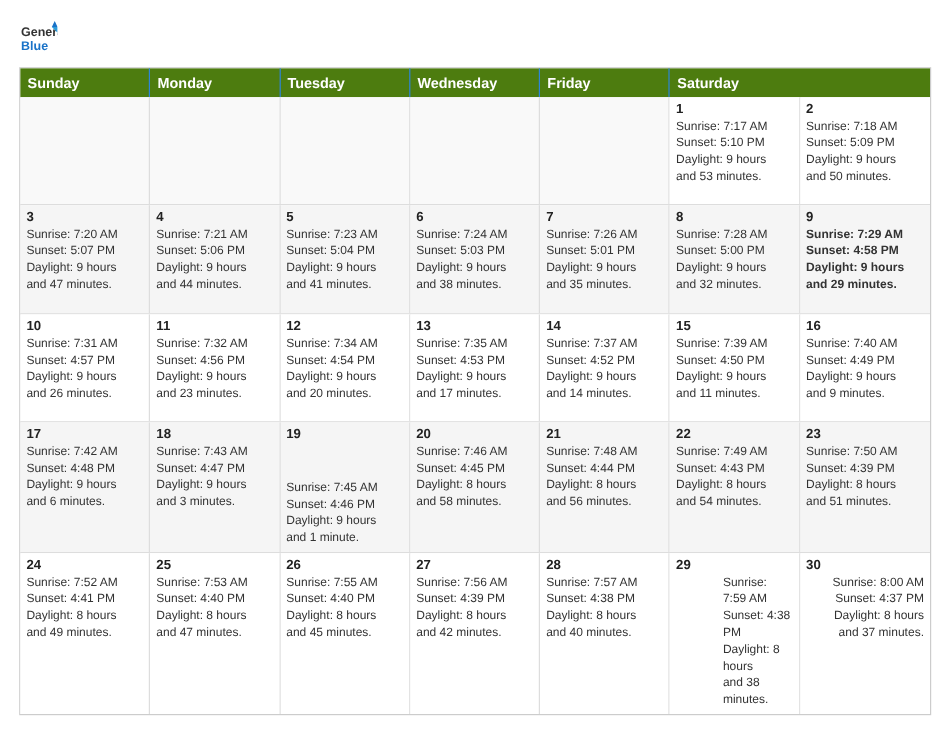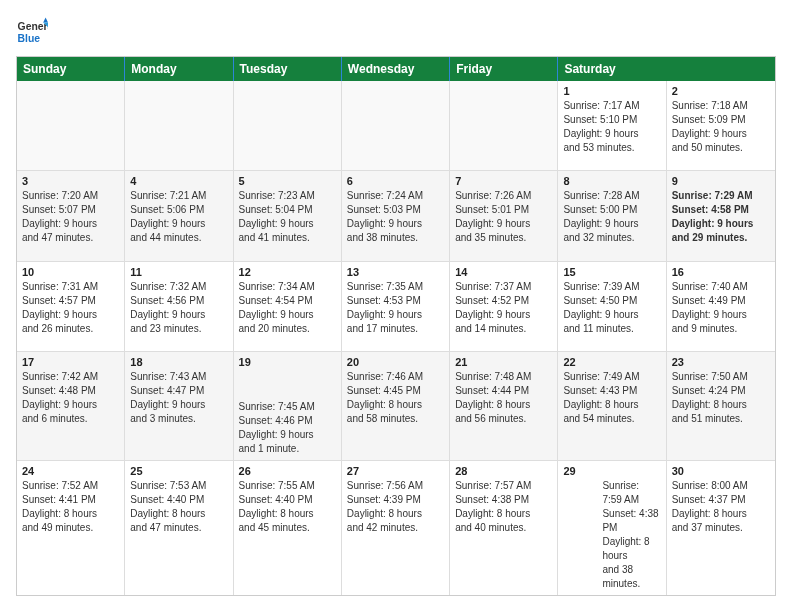--- a/index.html
+++ b/index.html
@@ -46,21 +46,21 @@
     }
     .calendar {
       flex: 1;
       display: flex;
       flex-direction: column;
       border: 1px solid #ccc;
     }
     .cal-header {
       display: grid;
       grid-template-columns: repeat(7, 1fr);
-      background: #15803d;
+      background: #4d7c0f;
     }
     .cal-header-cell {
       color: #fff;
       font-size: 12px;
       font-weight: bold;
       padding: 5px 6px;
       text-align: left;
       border-right: 1px solid #2d85d8;
     }
     .cal-header-cell:last-child { border-right: none; }
@@ -291,21 +291,21 @@
           <div class="cal-cell alt">
             <span class="day-num">22</span>
             <div class="cell-info" style="white-space: pre-line;">Sunrise: 7:49 AM
 Sunset: 4:43 PM
 Daylight: 8 hours
 and 54 minutes.</div>
           </div>
           <div class="cal-cell alt">
             <span class="day-num">23</span>
             <div class="cell-info" style="white-space: pre-line;">Sunrise: 7:50 AM
-Sunset: 4:24 PM
+Sunset: 4:39 PM
 Daylight: 8 hours
 and 51 minutes.</div>
           </div>
         </div>
         <div class="cal-row">
           <div class="cal-cell">
             <span class="day-num">24</span>
             <div class="cell-info" style="white-space: pre-line;">Sunrise: 7:52 AM
 Sunset: 4:41 PM
 Daylight: 8 hours
@@ -341,21 +341,21 @@
           </div>
           <div class="cal-cell">
             <span class="day-num">29</span>
             <div class="cell-info" style="white-space: pre-line; margin-left: 39px;">Sunrise: 7:59 AM
 Sunset: 4:38 PM
 Daylight: 8 hours
 and 38 minutes.</div>
           </div>
           <div class="cal-cell">
             <span class="day-num">30</span>
-            <div class="cell-info" style="white-space: pre-line;">Sunrise: 8:00 AM
+            <div class="cell-info" style="white-space: pre-line; text-align: right;">Sunrise: 8:00 AM
 Sunset: 4:37 PM
 Daylight: 8 hours
 and 37 minutes.</div>
           </div>
         </div>
       </div>
   </div>
 </div>
 
 </body></html>

